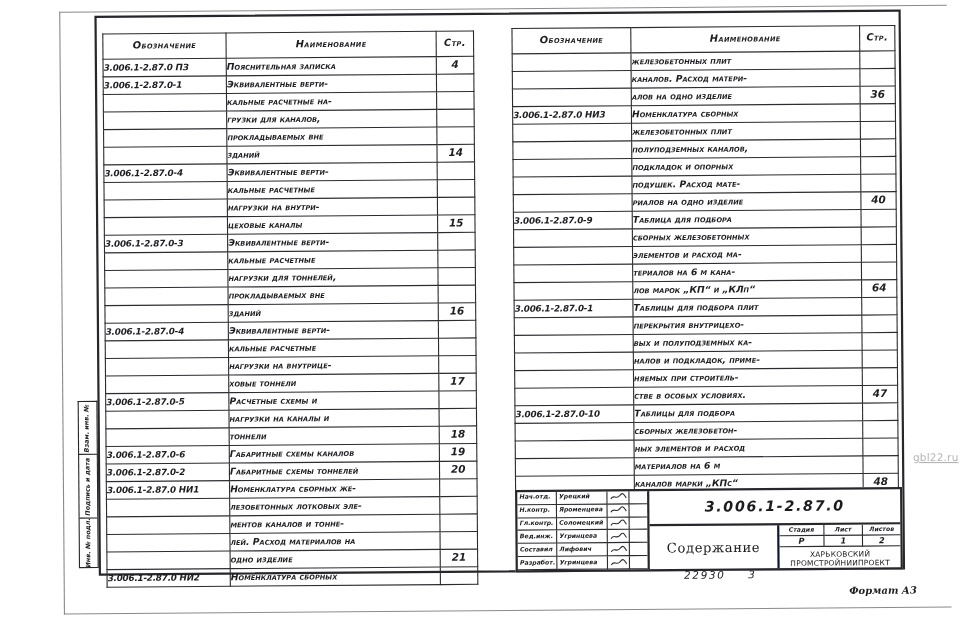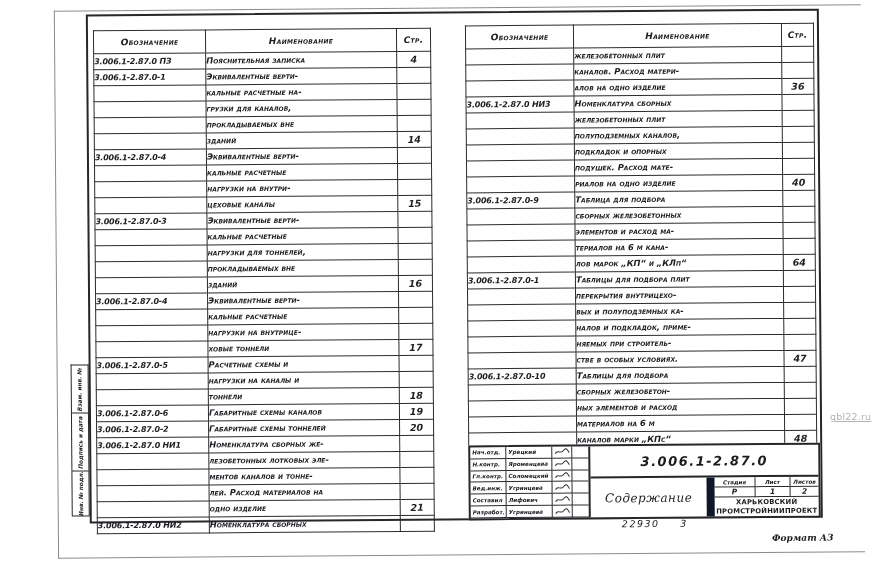--- a/index.html
+++ b/index.html
@@ -49,37 +49,37 @@
   }
   .stamp-left .sc.last { border-right:none; }
   .stamp-right { flex:1; display:flex; flex-direction:column; }
   .doc-num {
     height:30px; border-bottom:2px solid #26262b;
     display:flex; align-items:center; justify-content:center;
     font-size:13px; font-style:italic; font-weight:bold; letter-spacing:1.5px;
   }
   .stamp-bottom { flex:1; display:flex; }
   .title-cell {
-    width:116px; border-right:8px solid #0f172a;
+    width:116px; border-right:2px solid #0f172a;
     display:flex; align-items:center; justify-content:center;
-    font-family:"DejaVu Serif", serif; font-style:italic; font-size:12px; letter-spacing:.5px;
+    font-family:"DejaVu Serif", serif; font-size:12px; letter-spacing:.5px;
   }
   .slv { flex:1; display:flex; flex-direction:column; }
   .slv-row { display:flex; }
   .slv-row .mc {
     border-right:1px solid #2c2c30; border-bottom:1px solid #2c2c30;
     display:flex; align-items:center; justify-content:center; overflow:hidden;
   }
   .slv-row .mc:last-child { border-right:none; }
   .slv-head { height:10px; font-size:5.6px; font-style:italic; font-weight:bold; }
   .slv-val  { height:10px; font-size:7.5px; font-style:italic; font-weight:bold; }
   .mc.w1 { width:40px; } .mc.w2 { width:34px; } .mc.w3 { flex:1; }
   .org {
-    flex:1; display:flex; flex-direction:column; align-items:center; justify-content:center;
-    font-size:6.8px; font-weight:bold; line-height:1.2; letter-spacing:.2px; text-align:center;
+    flex:1; display:flex; flex-direction:column; align-items:center; justify-content:flex-end;
+    font-size:6.8px; font-weight:normal; line-height:1.2; letter-spacing:.2px; text-align:center;
   }
   
   .side-stamp { position:absolute; left:70px; top:362px; width:18px; }
   .side-box {
     width:18px; border:1.2px solid #26262b; border-bottom:none; box-sizing:border-box;
     display:flex; align-items:center; justify-content:center; overflow:visible;
   }
   .side-box.last { border-bottom:1.2px solid #26262b; }
   .side-box span {
     transform:rotate(-90deg); white-space:nowrap;

